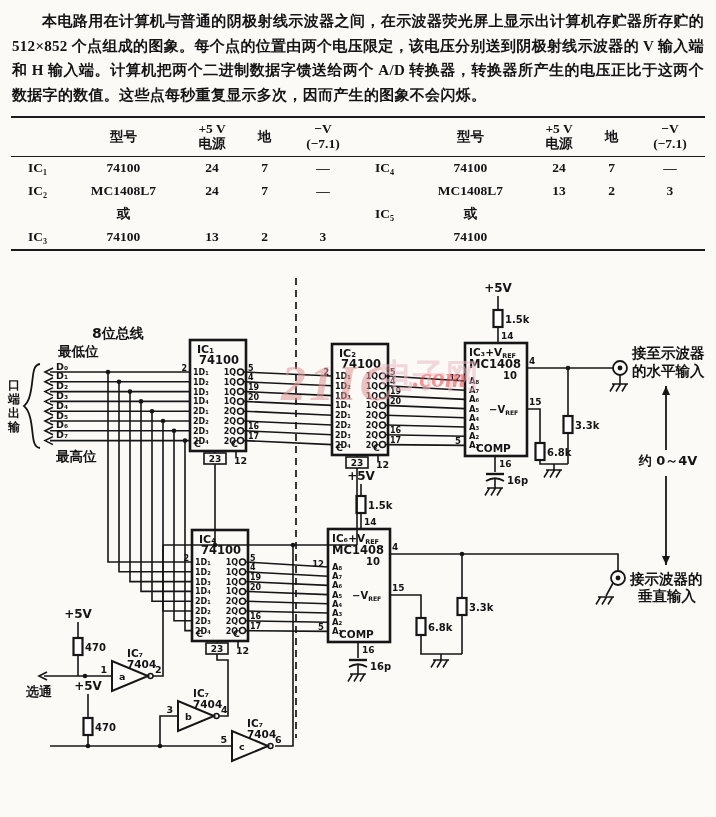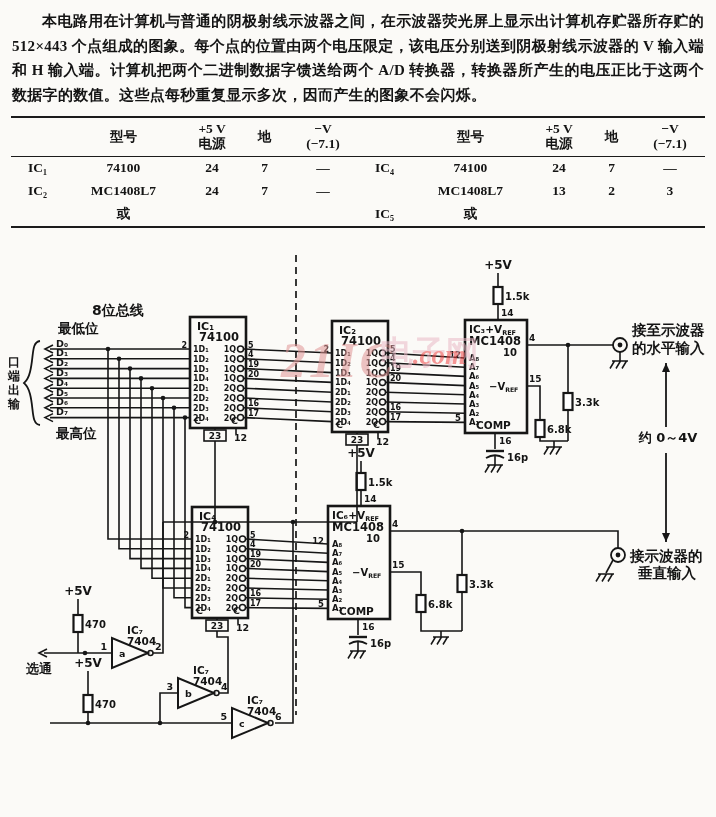--- a/index.html
+++ b/index.html
@@ -31,21 +31,21 @@
     position:absolute;left:281px;top:86px;display:flex;align-items:flex-start;
     opacity:.55;pointer-events:none;white-space:nowrap;
   }
   .wm-big{font:italic 900 50px "Liberation Serif",serif;color:#e09595;letter-spacing:3px;}
   .wm-cn{font-size:33px;font-weight:700;color:#eab9c6;margin:0 0 2px -16px;}
   .wm-com{font:italic 700 27px "Liberation Serif",serif;color:#ef4444;margin:9px 0 0 -66px;}
 </style>
 </head>
 <body>
 
-<div class="para">本电路用在计算机与普通的阴极射线示波器之间，在示波器荧光屏上显示出计算机存贮器所存贮的 512×443 个点组成的图象。每个点的位置由两个电压限定，该电压分别送到阴极射线示波器的 V 输入端和 H 输入端。计算机把两个二进制数据字馈送给两个 A/D 转换器，转换器所产生的电压正比于这两个数据字的数值。这些点每秒重复显示多次，因而产生的图象不会闪烁。</div>
+<div class="para">本电路用在计算机与普通的阴极射线示波器之间，在示波器荧光屏上显示出计算机存贮器所存贮的 512×852 个点组成的图象。每个点的位置由两个电压限定，该电压分别送到阴极射线示波器的 V 输入端和 H 输入端。计算机把两个二进制数据字馈送给两个 A/D 转换器，转换器所产生的电压正比于这两个数据字的数值。这些点每秒重复显示多次，因而产生的图象不会闪烁。</div>
 
 <table class="ic-table">
   <colgroup>
     <col style="width:50px">
       <col style="width:112px">
       <col style="width:55px">
       <col style="width:44px">
       <col style="width:66px">
     <col style="width:50px">
       <col style="width:112px">
@@ -105,20 +105,32 @@
         <td>3</td>
       </tr>
       <tr>
         <td></td>
         <td>或</td>
         <td></td>
         <td></td>
         <td></td>
         <td>IC₅</td>
         <td>或</td>
+        <td></td>
+        <td></td>
+        <td></td>
+      </tr>
+      <tr>
+        <td>IC₃</td>
+        <td>74100</td>
+        <td>13</td>
+        <td>2</td>
+        <td>3</td>
+        <td></td>
+        <td>74100</td>
         <td></td>
         <td></td>
         <td></td>
       </tr>
     </tbody>
 </table>
 
 <div class="schematic-wrap">
   <svg id="sch" width="716" height="524" viewBox="0 0 716 524">
       <path d="M53,100 L45,104 L53,108" fill="none" stroke="#161616" stroke-width="1.6"></path>

